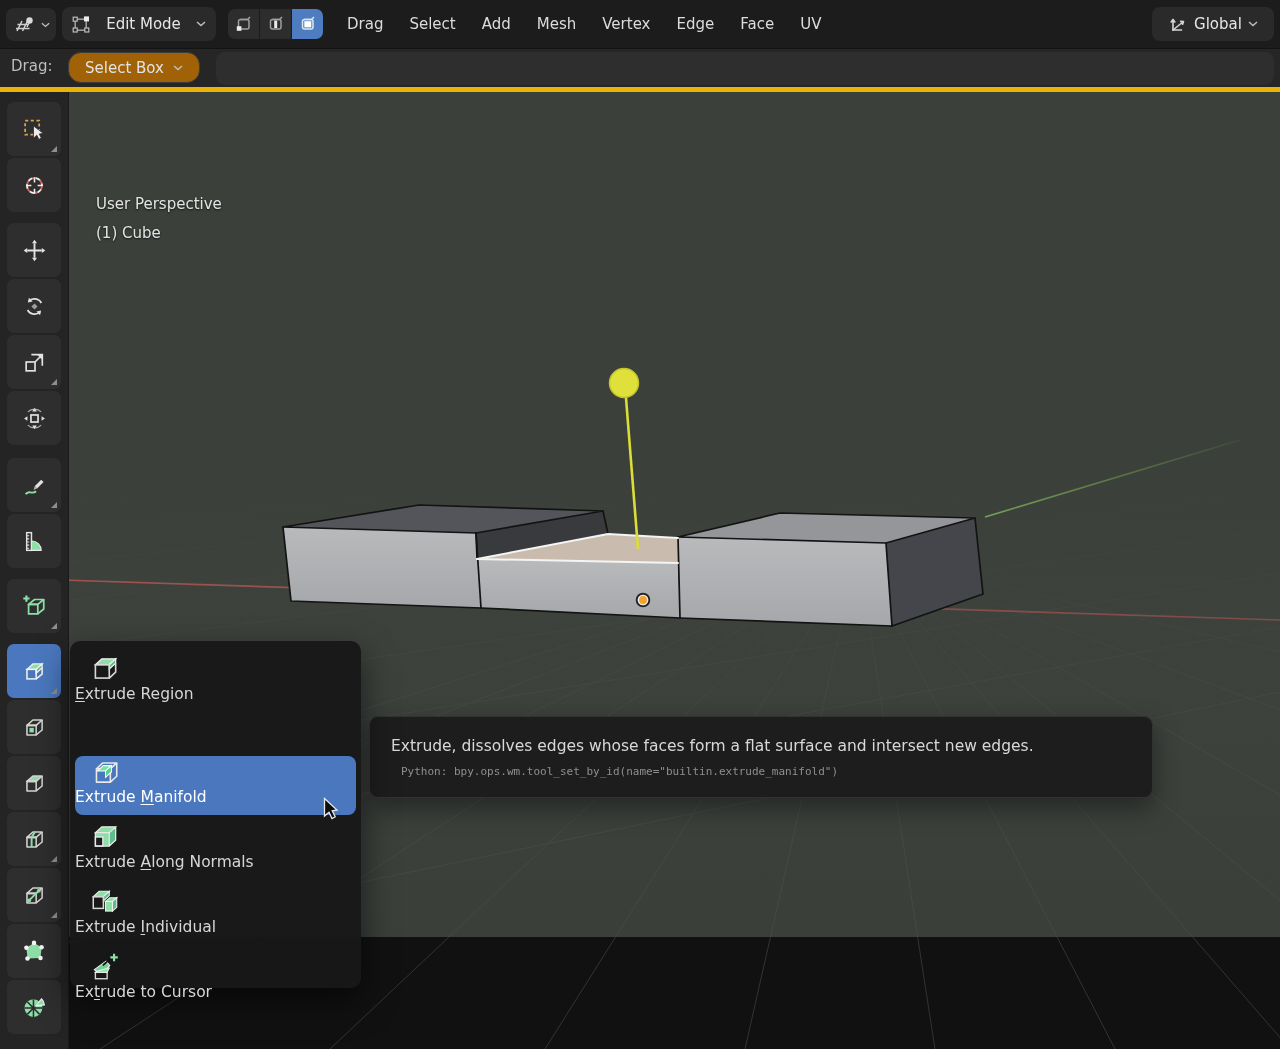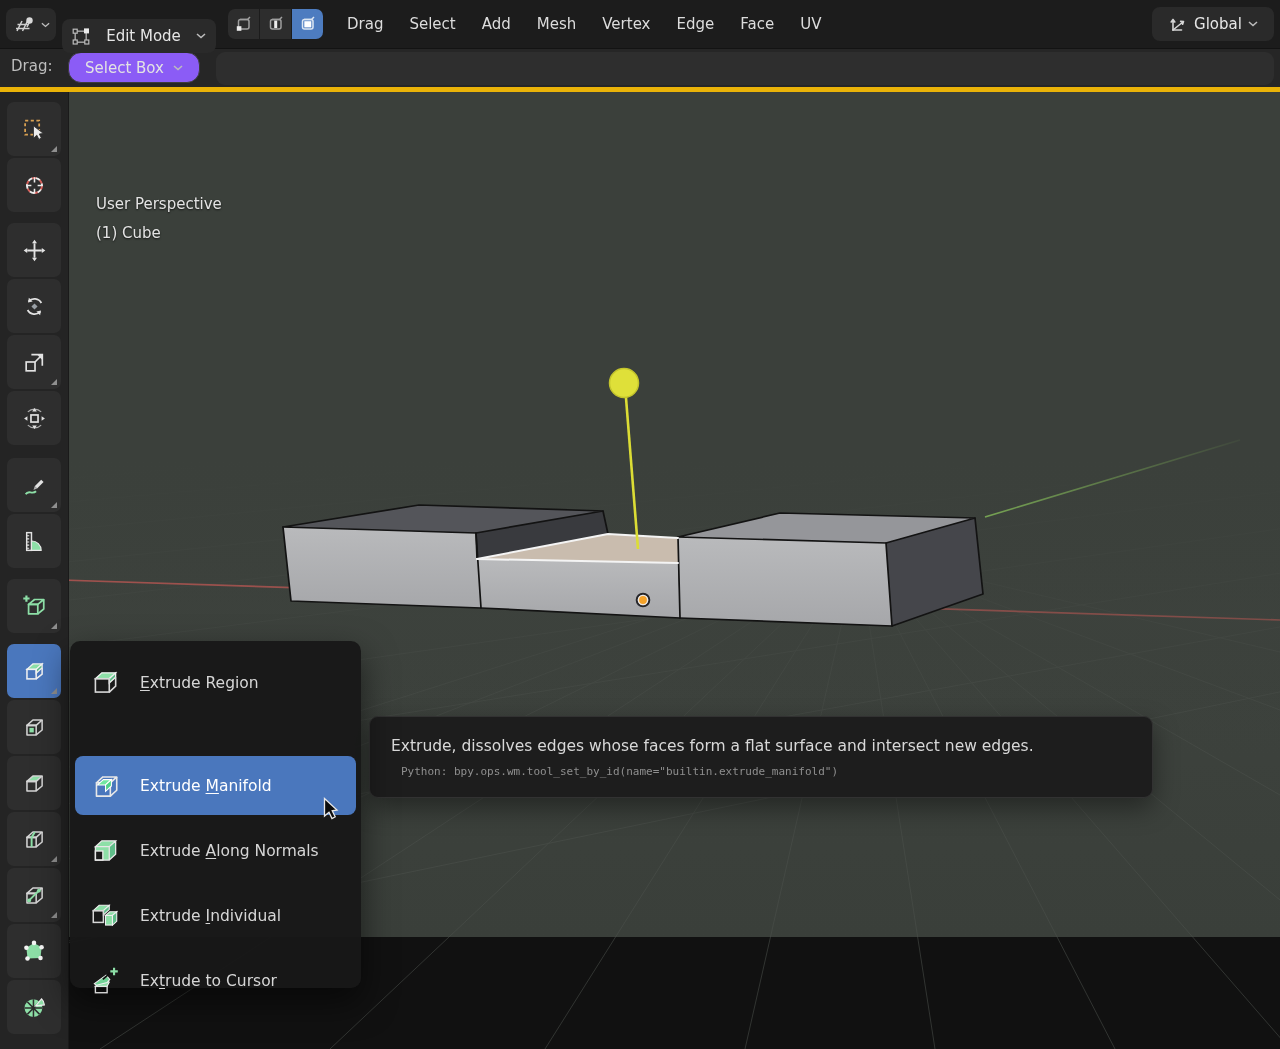--- a/index.html
+++ b/index.html
@@ -6,38 +6,38 @@
   #app{position:relative;width:1280px;height:1049px;overflow:hidden;
        font-family:"DejaVu Sans","Liberation Sans",sans-serif;
        -webkit-font-smoothing:antialiased;user-select:none;}
   
   .topbar{position:absolute;left:0;top:0;width:1280px;height:48px;background:#1c1c1c;
           border-bottom:1px solid #131313;z-index:30;}
   .hbtn{position:absolute;display:flex;align-items:center;gap:6px;background:#2a2a2a;
         border-radius:8px;color:#e6e6e6;font-size:15px;justify-content:center;}
   .editor-type{left:6px;top:8px;width:50px;height:33px;}
   .mode-dd{left:62px;top:7px;width:154px;height:34px;padding:8px 10px;box-sizing:border-box;
-           justify-content:flex-start;margin-top:12px;}
+           justify-content:flex-start;}
   .mode-dd .lbl{flex:1;text-align:center;}
   .selgroup{position:absolute;left:228px;top:9px;display:flex;gap:1px;}
   .selbtn{width:31px;height:30px;background:#2d2d2d;display:flex;align-items:center;justify-content:center;}
   .selbtn:first-child{border-radius:7px 0 0 7px;}
   .selbtn:last-child{border-radius:0 7px 7px 0;}
   .selbtn.active{background:#4d7cc0;}
   .menubar{position:absolute;left:334px;top:0;height:48px;display:flex;align-items:center;}
   .menubar span{color:#dcdcdc;font-size:15px;padding:0 13px;cursor:default;}
   .orient{left:1152px;top:7px;width:122px;height:34px;padding:8px 10px;box-sizing:border-box;}
   .chev{flex:none;}
   
   .toolrow{position:absolute;left:0;top:48px;width:1280px;height:39px;background:#262626;
            border-bottom:5px solid #eab308;z-index:29;}
   .toolpanel{position:absolute;left:216px;top:4px;width:1058px;height:33px;background:#2e2e2e;
              border-radius:9px;}
   .draglbl{position:absolute;left:11px;top:9px;color:#bdbdbd;font-size:15px;}
-  .dragdd{position:absolute;left:68px;top:4px;width:132px;height:31px;background:#8b5cf6;
+  .dragdd{position:absolute;left:68px;top:4px;width:132px;height:31px;background:#a16207;
           border:1px solid #3c3c3c;border-radius:13px;display:flex;align-items:center;
           justify-content:center;gap:9px;color:#e3e3e3;font-size:15px;box-sizing:border-box;}
   
   .viewport{position:absolute;left:0;top:87px;width:1280px;height:850px;
     background:linear-gradient(180deg,#383d38 0%,#3c413c 34%,#3e433e 58%,#3a3f3a 100%);}
   .viewport svg{position:absolute;left:0;top:0;}
   .ovtext{position:absolute;left:96px;top:103px;color:#e4e4e4;font-size:15px;line-height:29px;
           text-shadow:0 1px 2px rgba(0,0,0,.7);z-index:5;}
   
   .toolbar{position:absolute;left:0;top:87px;width:68px;height:962px;background:#242424;
@@ -45,21 +45,21 @@
   .tbtn{position:absolute;left:7px;width:54px;height:54px;background:#2e2e2e;border-radius:7px;
         display:flex;align-items:center;justify-content:center;}
   .tbtn.active{background:#4a77bd;}
   .tbtn.flyout-ind::after{content:"";position:absolute;right:4px;bottom:4px;width:0;height:0;
         border-left:6px solid transparent;border-bottom:6px solid #8f8f8f;}
   
   .flymenu{position:absolute;left:70px;top:641px;width:291px;height:347px;background:rgba(24,24,24,.97);
            border-radius:10px;box-shadow:0 14px 34px rgba(0,0,0,.55);z-index:40;
            padding-top:12px;box-sizing:border-box;}
   .flyrow{position:relative;height:59px;margin:0 5px 6px 5px;border-radius:8px;display:flex;
-          align-items:center;color:#d6d6d6;font-size:15.5px;}
+          align-items:flex-start;color:#d6d6d6;font-size:15.5px;flex-direction:column;}
   .flyrow.active{background:#4a77bd;color:#ffffff;margin-top:44px;}
   .flyicon{width:36px;margin-left:12px;margin-right:17px;display:flex;justify-content:center;}
   .flyrow u{text-decoration:underline;text-underline-offset:2px;}
   .menucursor{position:absolute;left:248px;top:41px;z-index:5;}
   
   .tooltip{position:absolute;left:369px;top:716px;width:784px;height:82px;background:#1d1d1d;
            border:1px solid #323232;border-radius:9px;box-sizing:border-box;z-index:39;
            padding:17px 20px 0 21px;box-shadow:0 10px 26px rgba(0,0,0,.4);}
   .tooltip .desc{color:#d8d8d8;font-size:15.5px;line-height:24px;white-space:nowrap;}
   .tooltip .py{color:#8f8f8f;font-size:11px;line-height:28px;

